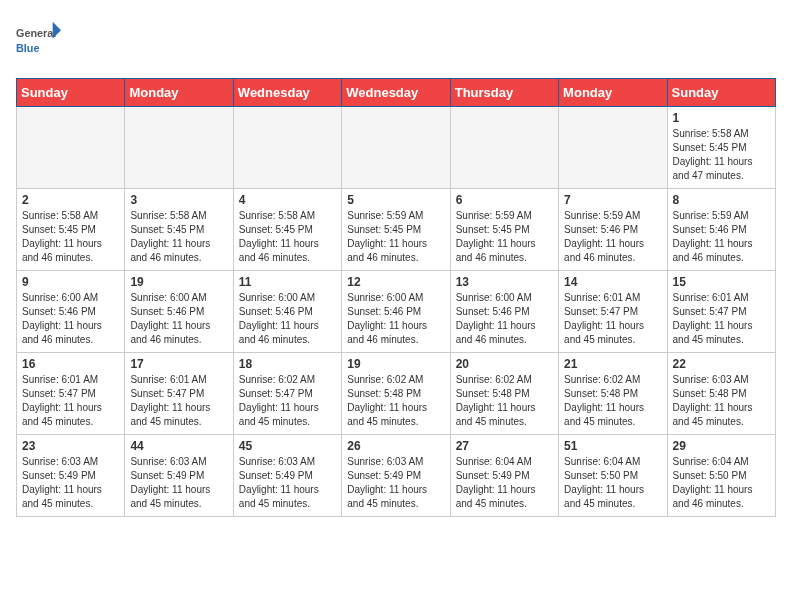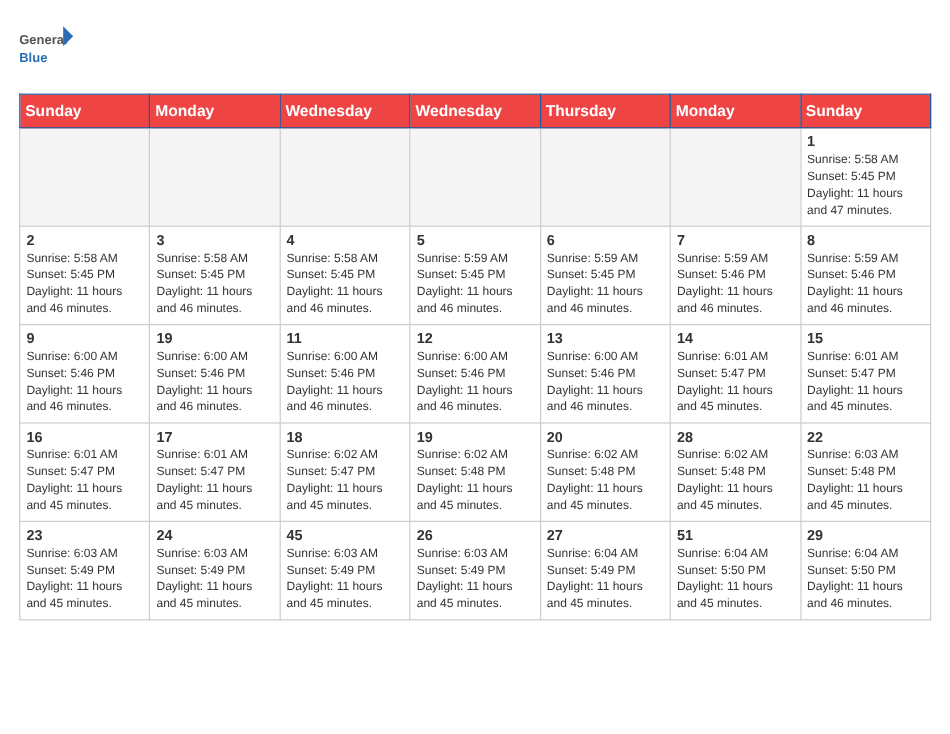--- a/index.html
+++ b/index.html
@@ -233,41 +233,41 @@
 Sunset: 5:48 PM
 Daylight: 11 hours and 45 minutes.</div>
         </td>
         <td>
           <span class="day-number">20</span>
           <div class="day-info" style="white-space: pre-line;">Sunrise: 6:02 AM
 Sunset: 5:48 PM
 Daylight: 11 hours and 45 minutes.</div>
         </td>
         <td>
-          <span class="day-number">28</span>
+          <span class="day-number">21</span>
           <div class="day-info" style="white-space: pre-line;">Sunrise: 6:02 AM
 Sunset: 5:48 PM
 Daylight: 11 hours and 45 minutes.</div>
         </td>
         <td>
           <span class="day-number">22</span>
           <div class="day-info" style="white-space: pre-line;">Sunrise: 6:03 AM
 Sunset: 5:48 PM
 Daylight: 11 hours and 45 minutes.</div>
         </td>
       </tr>
       <tr class="week-row">
         <td>
           <span class="day-number">23</span>
           <div class="day-info" style="white-space: pre-line;">Sunrise: 6:03 AM
 Sunset: 5:49 PM
 Daylight: 11 hours and 45 minutes.</div>
         </td>
         <td>
-          <span class="day-number">24</span>
+          <span class="day-number">44</span>
           <div class="day-info" style="white-space: pre-line;">Sunrise: 6:03 AM
 Sunset: 5:49 PM
 Daylight: 11 hours and 45 minutes.</div>
         </td>
         <td>
           <span class="day-number">45</span>
           <div class="day-info" style="white-space: pre-line;">Sunrise: 6:03 AM
 Sunset: 5:49 PM
 Daylight: 11 hours and 45 minutes.</div>
         </td>

